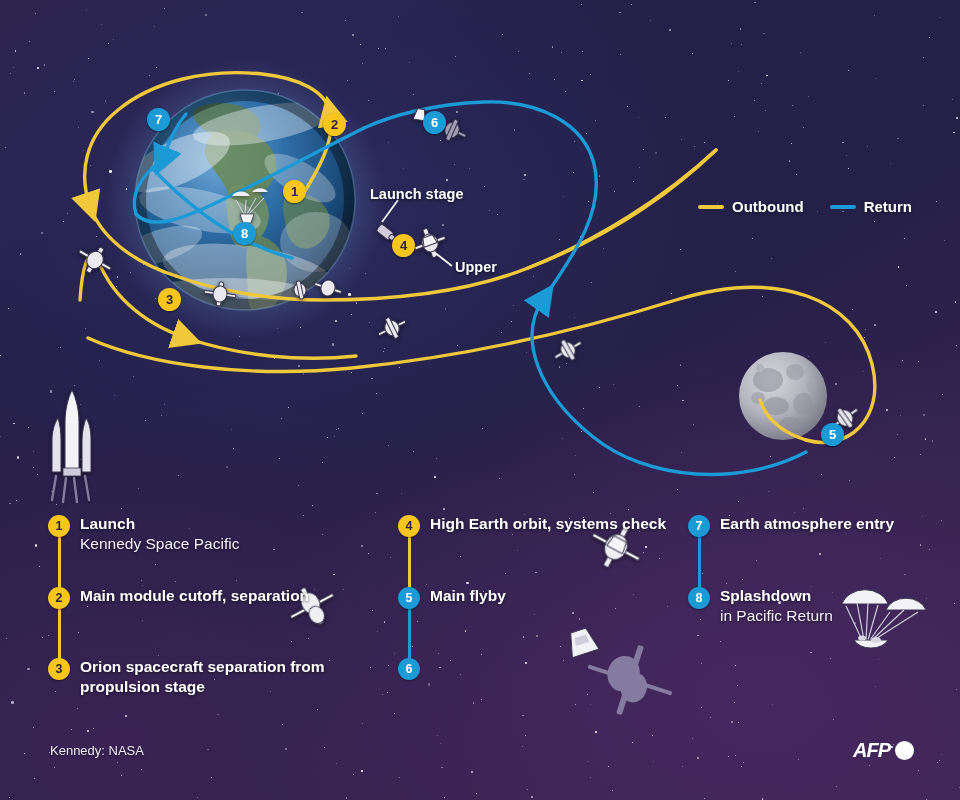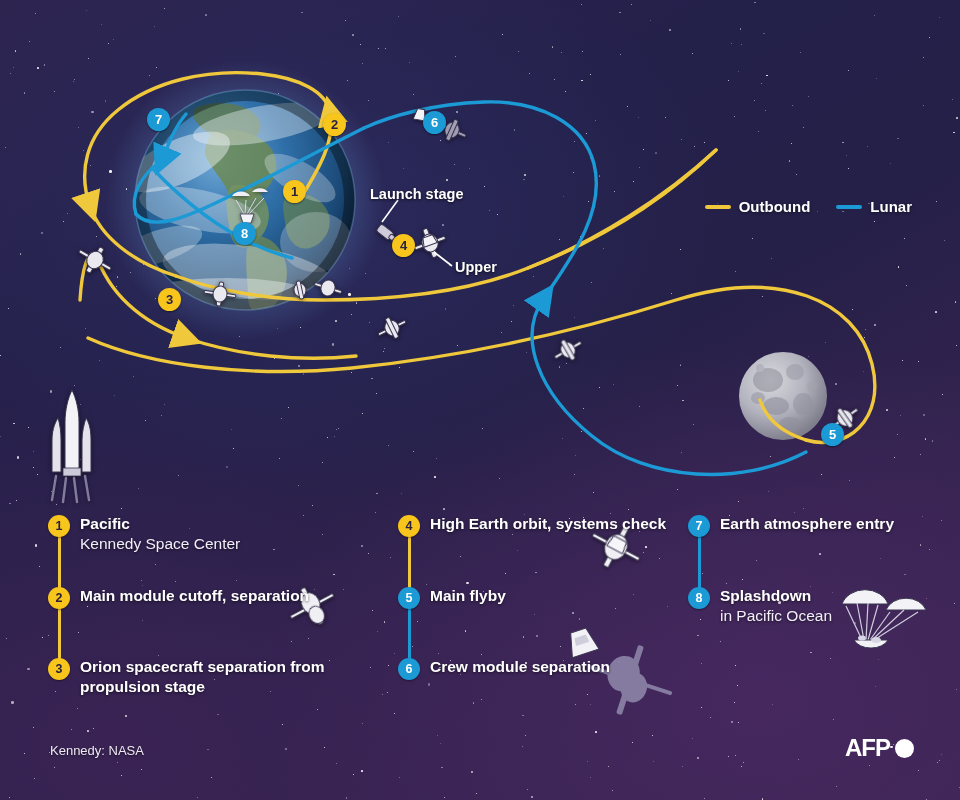--- a/index.html
+++ b/index.html
@@ -82,21 +82,21 @@
   
   .source{
     position:absolute;left:50px;bottom:42px;z-index:30;
     font-size:13px;color:#efe9f5;text-shadow:0 1px 2px rgba(0,0,0,.6);
   }
   .afp{
     position:absolute;right:46px;bottom:38px;z-index:30;
     display:flex;align-items:center;gap:5px;
   }
   .afp-word{
-    font-size:24px;font-weight:bold;color:#fff;letter-spacing:-1px;
+    font-size:20px;font-weight:bold;font-style:italic;color:#fff;letter-spacing:-1px;
   }
   .afp-dot{width:19px;height:19px;border-radius:50%;background:#fff;display:block;}
   svg.layer{position:absolute;left:0;top:0;width:960px;height:800px;}
   .sc{filter:drop-shadow(0 1px 2px rgba(0,0,0,.5));}
 </style>
 </head>
 <body>
 
 <div id="stage">
 
@@ -857,21 +857,21 @@
   </svg>
 
 
   <div class="key">
     <div class="key-item">
       <span class="key-swatch" style="background:#f0c83c"></span>
       <span>Outbound</span>
     </div>
     <div class="key-item">
       <span class="key-swatch" style="background:#1b9ad6"></span>
-      <span>Lunar</span>
+      <span>Return</span>
     </div>
   </div>
 
   <div class="diagram-label" style="left:370px;top:186px;">Launch stage</div>
   <div class="diagram-label" style="left:455px;top:259px;">Upper</div>
 
   <div class="badge y" style="left:283px;top:180px;">1</div>
   <div class="badge y" style="left:323px;top:113px;">2</div>
   <div class="badge y" style="left:158px;top:288px;">3</div>
   <div class="badge y" style="left:392px;top:234px;">4</div>
@@ -881,22 +881,22 @@
   <div class="badge b" style="left:233px;top:222px;">8</div>
 
   <div class="steps">
 
     <div class="col col1">
       <div class="connector" style="left:10px;top:28px;height:140px;background:#f0c83c;"></div>
 
       <div class="step" style="top:14px;">
         <div class="step-badge y">1</div>
         <div class="step-text">
-          <div class="step-title">Pacific</div>
-          <div class="step-sub">Kennedy Space Center</div>
+          <div class="step-title">Launch</div>
+          <div class="step-sub">Kennedy Space Pacific</div>
         </div>
       </div>
 
       <div class="step" style="top:86px;">
         <div class="step-badge y">2</div>
         <div class="step-text">
           <div class="step-title">Main module cutoff, separation</div>
         </div>
       </div>
 
@@ -921,41 +921,38 @@
 
       <div class="step" style="top:86px;">
         <div class="step-badge b">5</div>
         <div class="step-text">
           <div class="step-title">Main flyby</div>
         </div>
       </div>
 
       <div class="step" style="top:157px;">
         <div class="step-badge b">6</div>
-        <div class="step-text">
-          <div class="step-title">Crew module separation</div>
-        </div>
       </div>
     </div>
 
     <div class="col col3">
       <div class="connector" style="left:10px;top:28px;height:70px;background:#1b9ad6;"></div>
 
       <div class="step" style="top:14px;">
         <div class="step-badge b">7</div>
         <div class="step-text">
           <div class="step-title">Earth atmosphere entry</div>
         </div>
       </div>
 
       <div class="step" style="top:86px;">
         <div class="step-badge b">8</div>
         <div class="step-text">
           <div class="step-title">Splashdown</div>
-          <div class="step-sub">in Pacific Ocean</div>
+          <div class="step-sub">in Pacific Return</div>
         </div>
       </div>
     </div>
   </div>
 
   <div class="source">Kennedy: NASA</div>
   <div class="afp">
     <span class="afp-word">AFP</span>
     <span class="afp-dot"></span>
   </div>

